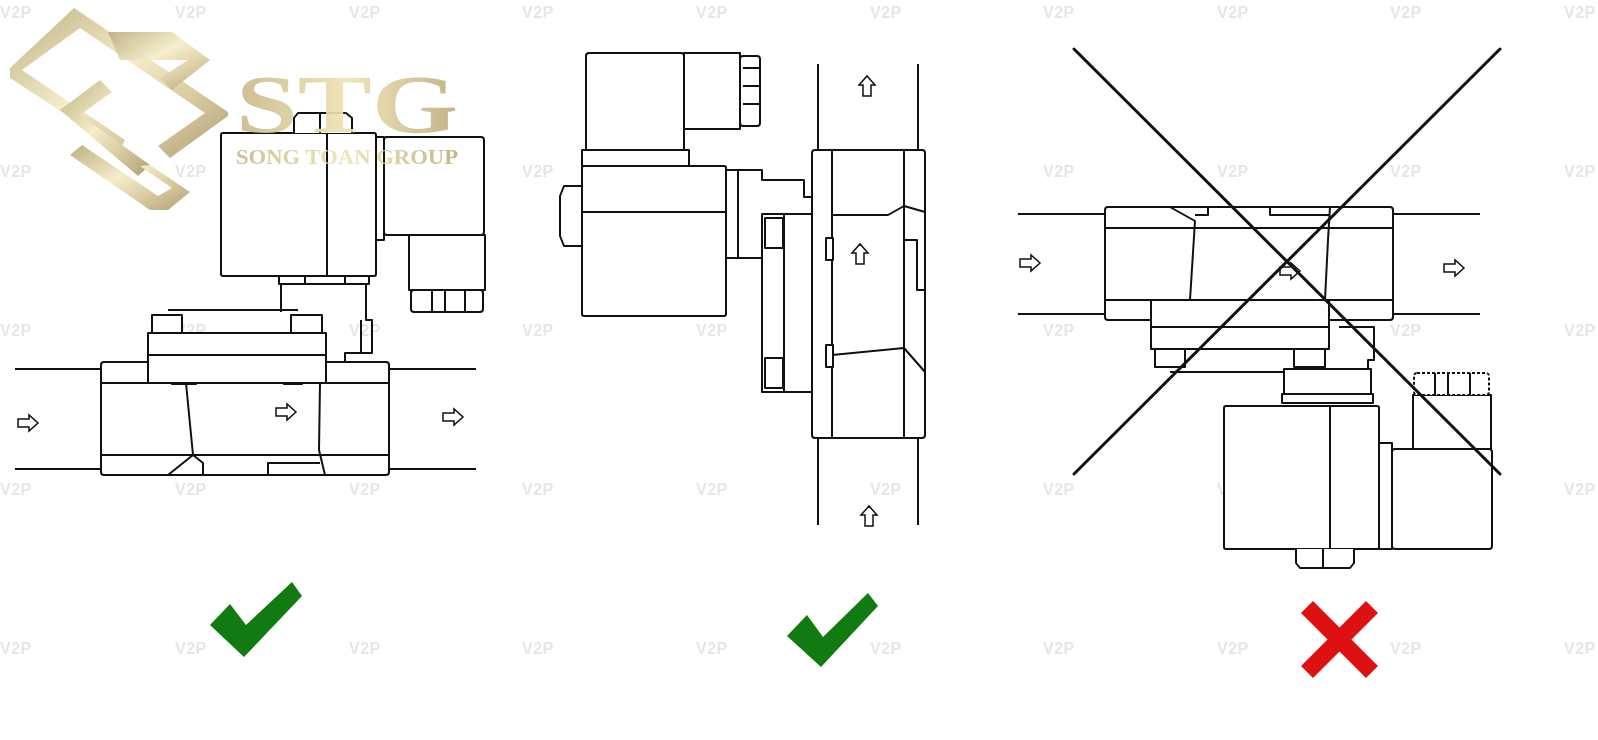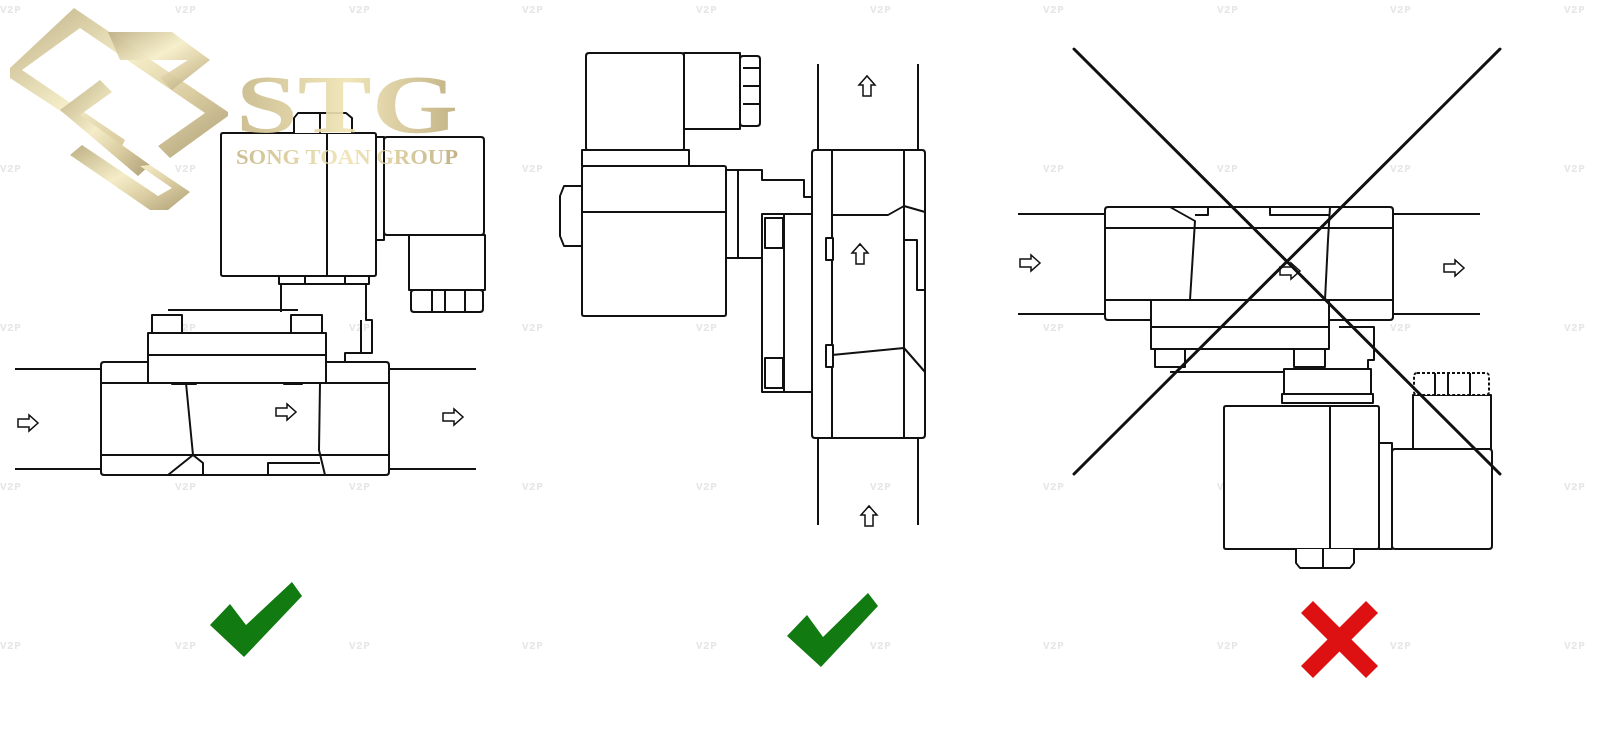--- a/index.html
+++ b/index.html
@@ -1,18 +1,18 @@
 <!DOCTYPE html>
 <html><head>
 <meta charset="utf-8">
 <style>
   html, body { margin:0; padding:0; background:#ffffff; }
   body { width:1598px; height:740px; position:relative; overflow:hidden; font-family:"Liberation Sans", sans-serif; }
   .wm-layer { position:absolute; inset:0; pointer-events:none; }
-  .wm { position:absolute; font-family:Liberation Mono, monospace; font-size:11px; font-weight:bold; color:#e6e6e6; letter-spacing:0.5px; }
+  .wm { position:absolute; font-family:Liberation Sans, sans-serif; font-size:16px; font-weight:bold; color:#e6e6e6; letter-spacing:0.5px; }
   svg.stage { position:absolute; left:0; top:0; }
   .logo-text-main { font-family:"Liberation Serif", serif; font-weight:bold; }
   .logo-text-sub { font-family:"Liberation Serif", serif; font-weight:bold; }
 </style>
 </head>
 <body>
 
 <div class="wm-layer" id="wm-layer">
     <span class="wm" style="left: 0px; top: 4px; color: rgb(230, 230, 230);">V2P</span>
     <span class="wm" style="left: 175px; top: 4px; color: rgb(230, 230, 230);">V2P</span>

